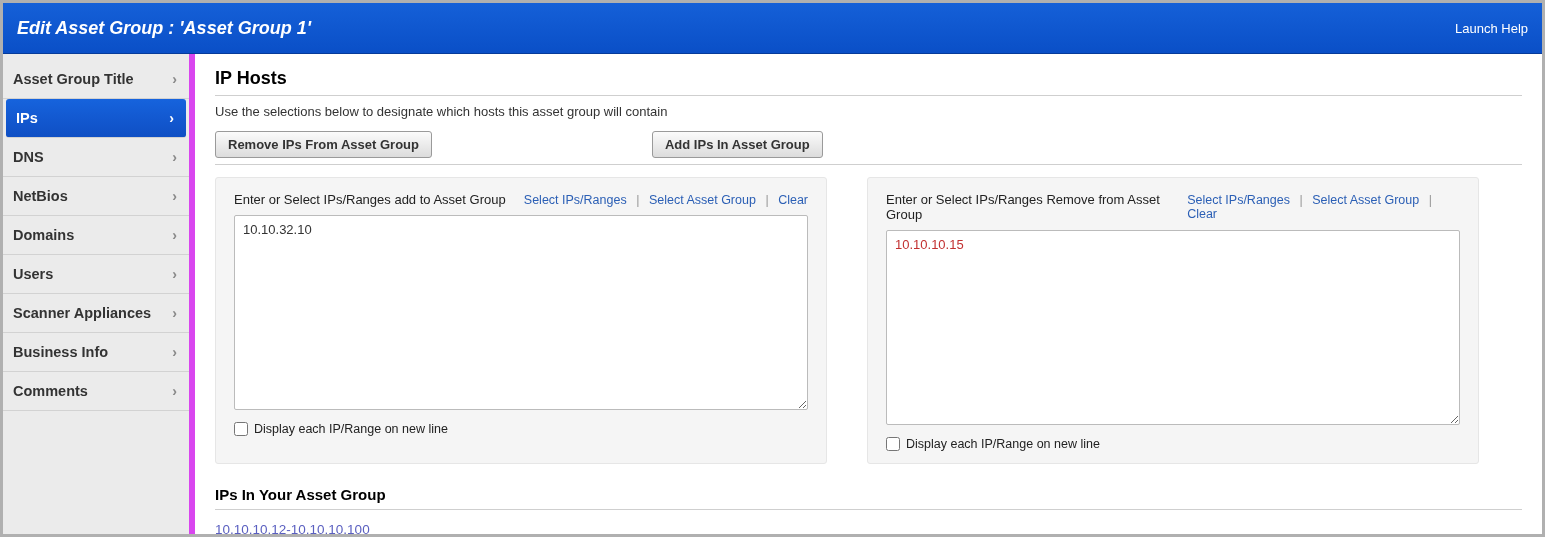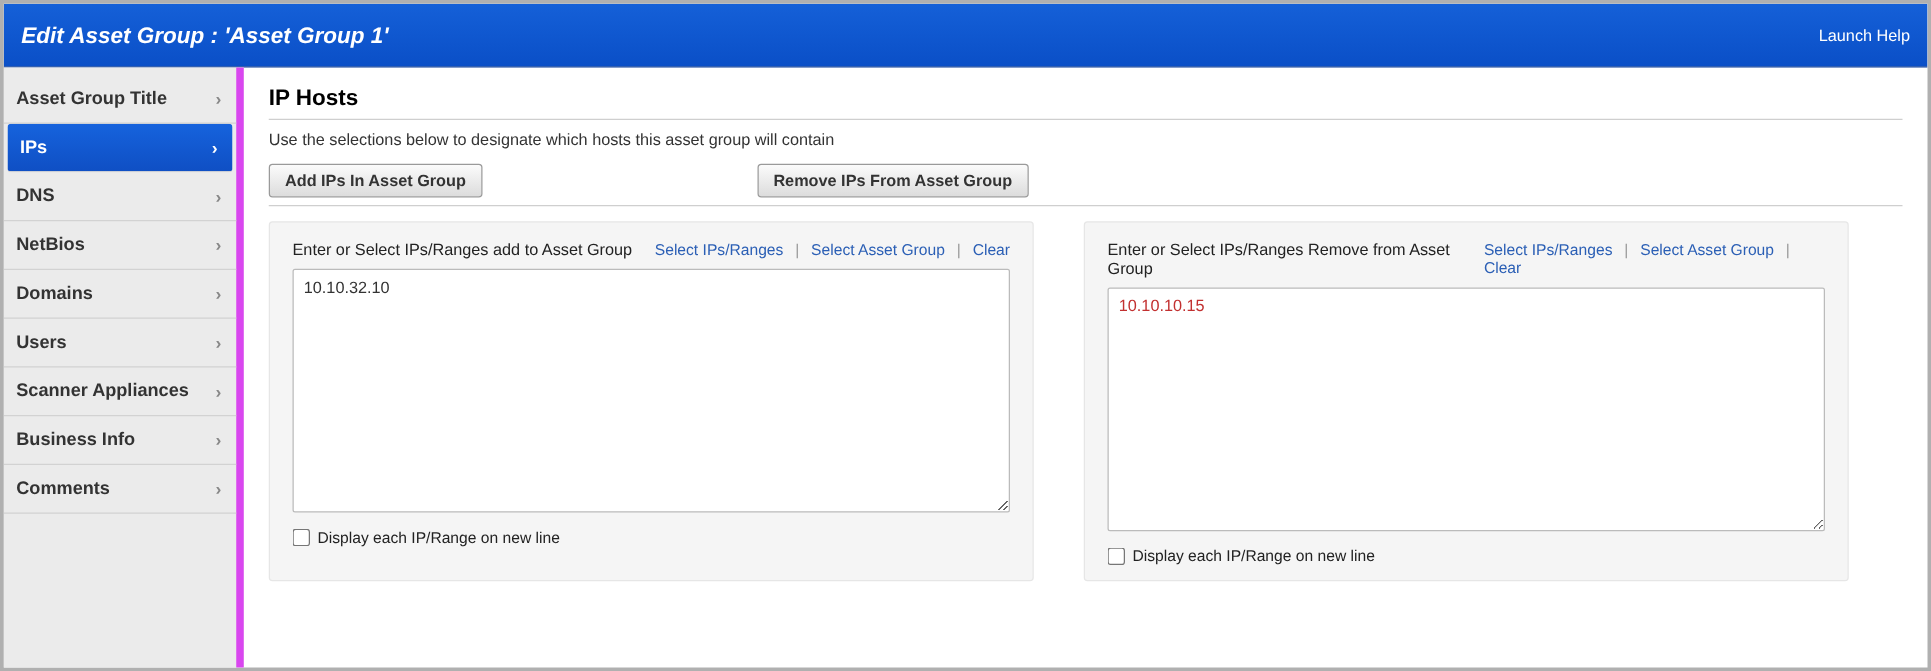--- a/index.html
+++ b/index.html
@@ -214,22 +214,22 @@
       <span class="chevron">›</span>
     </div>
   </div>
 
   <div class="main">
     <h2>IP Hosts</h2>
     <hr class="sub-hr">
     <div class="sub-desc">Use the selections below to designate which hosts this asset group will contain</div>
 
     <div class="btn-row">
+      <button class="btn">Remove IPs From Asset Group</button>
       <button class="btn">Add IPs In Asset Group</button>
-      <button class="btn">Remove IPs From Asset Group</button>
     </div>
     <hr class="hr2">
 
     <div class="panels">
       <div class="panel">
         <div class="panel-head">
           <span class="panel-label">Enter or Select IPs/Ranges add to Asset Group</span>
           <span class="link-row">
             <span class="lnk">Select IPs/Ranges</span>
             <span class="sep">|</span>
@@ -257,14 +257,19 @@
           </span>
         </div>
         <textarea class="ip-area red" style="">10.10.10.15</textarea>
         <div class="chk-row">
           <input type="checkbox" style="">
           <span>Display each IP/Range on new line</span>
         </div>
       </div>
     </div>
 
+    <div class="section2">
+      <h3>IPs In Your Asset Group</h3>
+      <hr class="sub-hr">
+      <div class="ip-list">10.10.10.12-10.10.10.100</div>
+    </div>
   </div>
 </div>
 
 </body></html>

